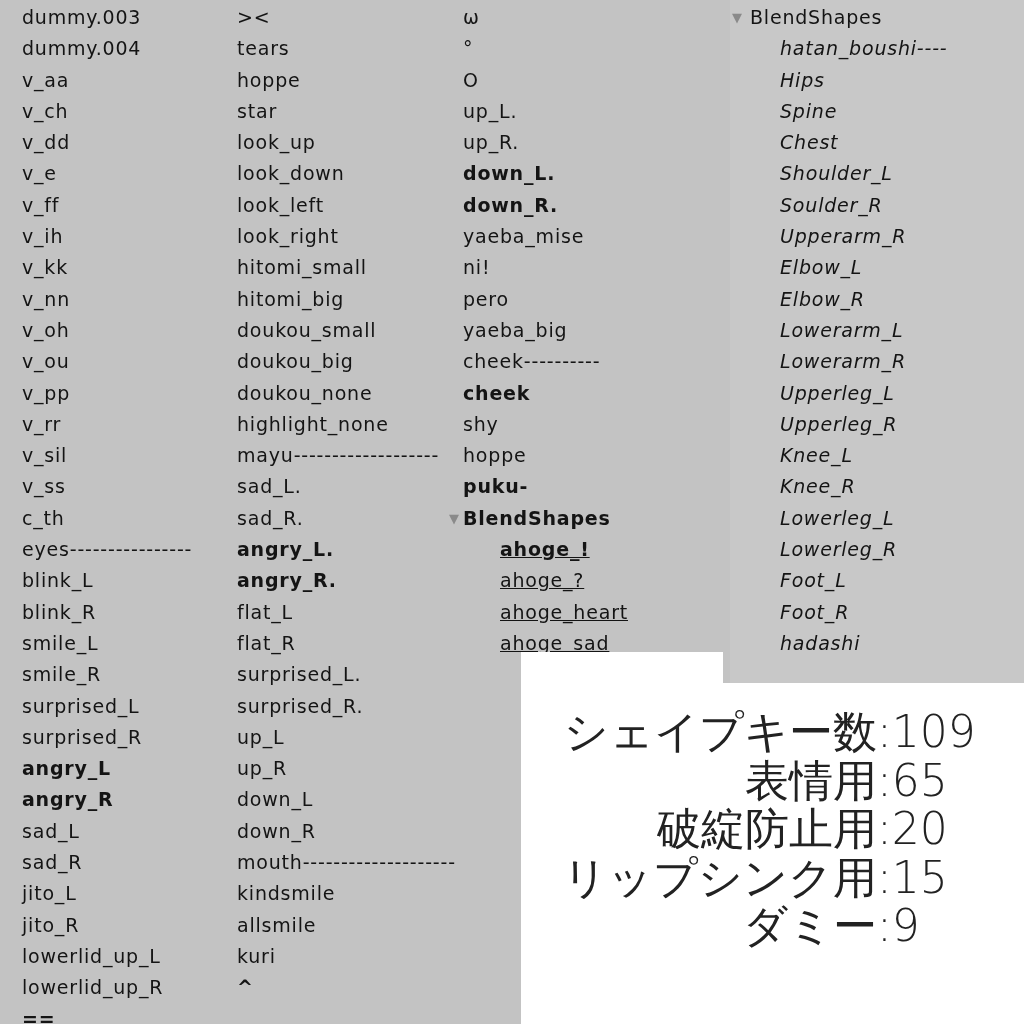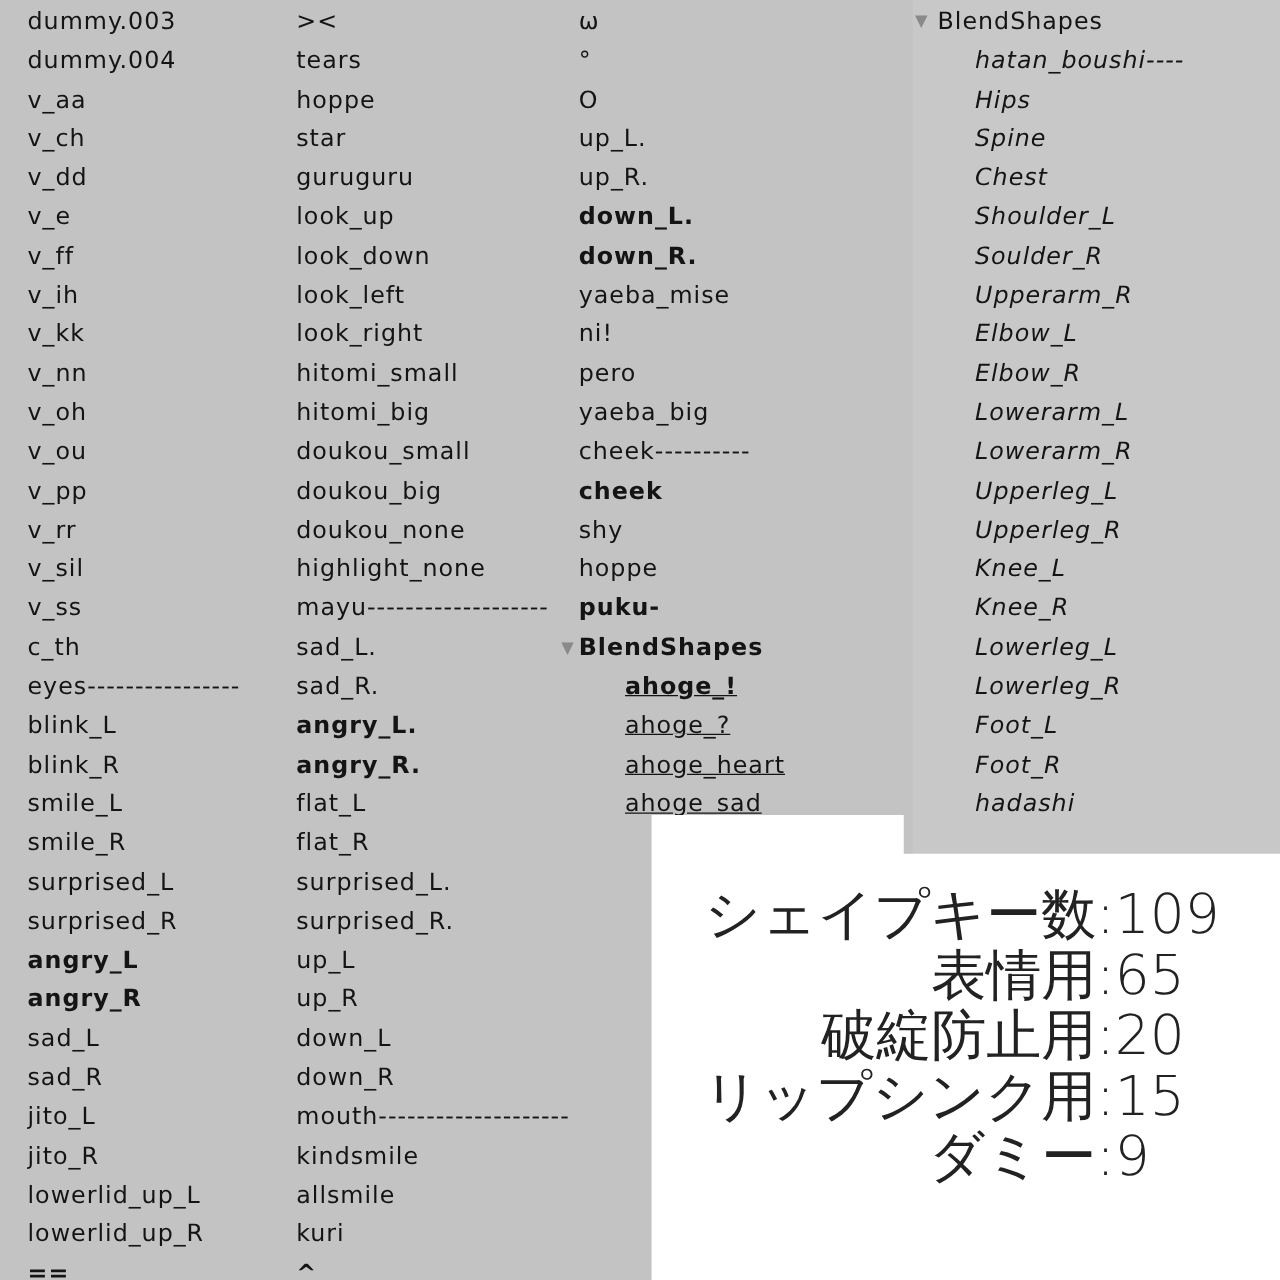--- a/index.html
+++ b/index.html
@@ -84,21 +84,20 @@
     <li><span>jito_R</span></li>
     <li><span>lowerlid_up_L</span></li>
     <li><span>lowerlid_up_R</span></li>
     <li class="bold"><span>==</span></li>
   </ul>
 <ul class="keycol col2">
     <li><span>&gt;&lt;</span></li>
     <li><span>tears</span></li>
     <li><span>hoppe</span></li>
     <li><span>star</span></li>
-    <li><span>guruguru</span></li>
     <li><span>look_up</span></li>
     <li><span>look_down</span></li>
     <li><span>look_left</span></li>
     <li><span>look_right</span></li>
     <li><span>hitomi_small</span></li>
     <li><span>hitomi_big</span></li>
     <li><span>doukou_small</span></li>
     <li><span>doukou_big</span></li>
     <li><span>doukou_none</span></li>
     <li><span>highlight_none</span></li>

